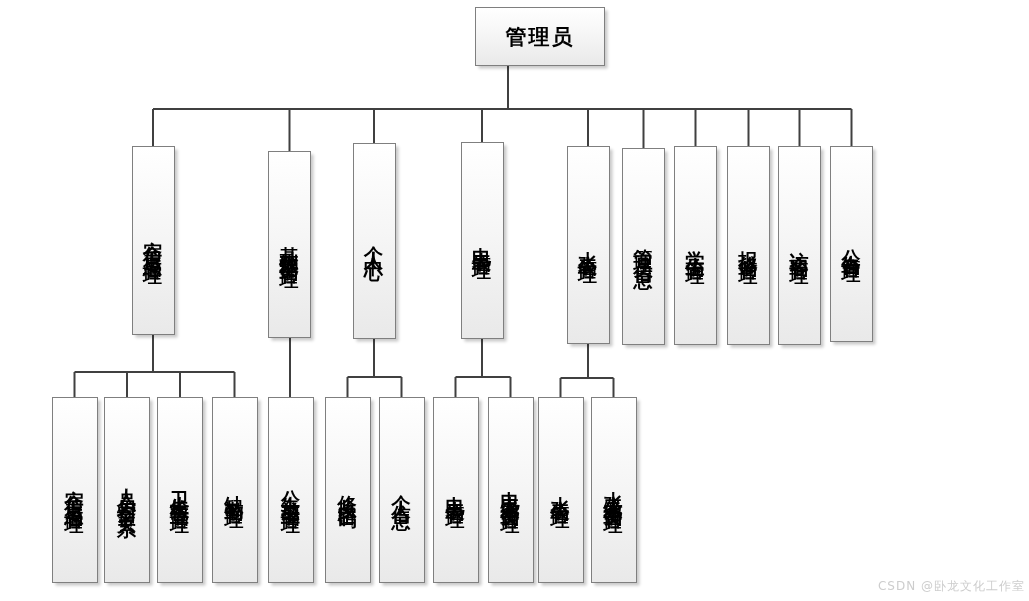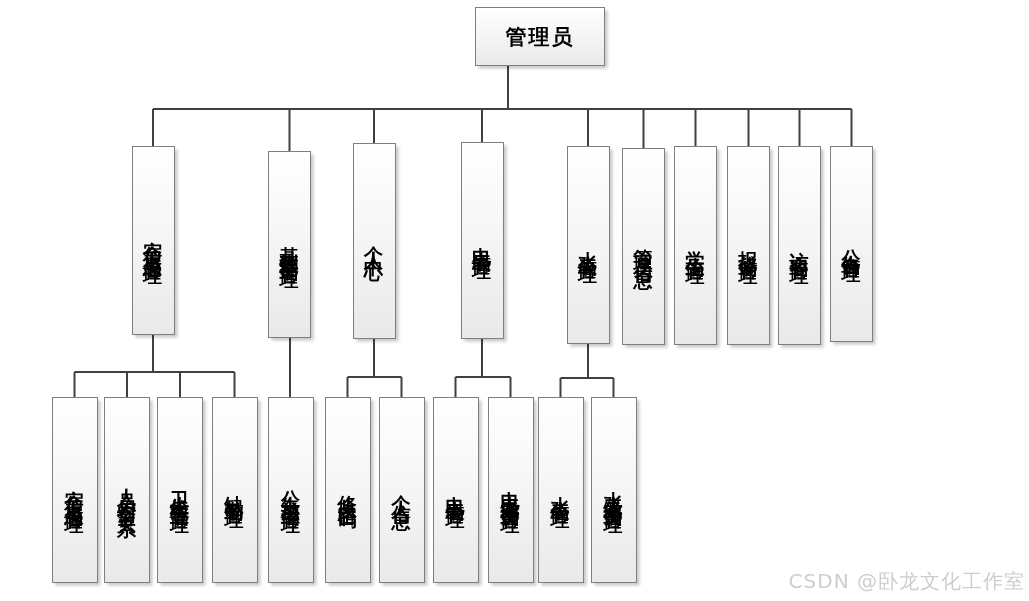--- a/index.html
+++ b/index.html
@@ -52,21 +52,21 @@
   .l3-3{left:211.5px;}
   .l3-4{left:268px;}
   .l3-5{left:324.5px;}
   .l3-6{left:378.5px;}
   .l3-7{left:432.5px;}
   .l3-8{left:487.5px;}
   .l3-9{left:537.5px;}
   .l3-10{left:590.5px;}
   .watermark{
     position:absolute;right:4px;bottom:6px;
-    font-size:20px;color:#cdcdcd;letter-spacing:1px;
+    font-size:12px;color:#cdcdcd;letter-spacing:1px;
     text-shadow:1px 1px 0 #ffffff;
   }
 </style>
 </head>
 <body>
 
 <div id="stage">
 
   <svg id="lines" viewBox="0 0 1029 601" xmlns="http://www.w3.org/2000/svg">
     <g stroke="#404040" stroke-width="2" fill="none">

